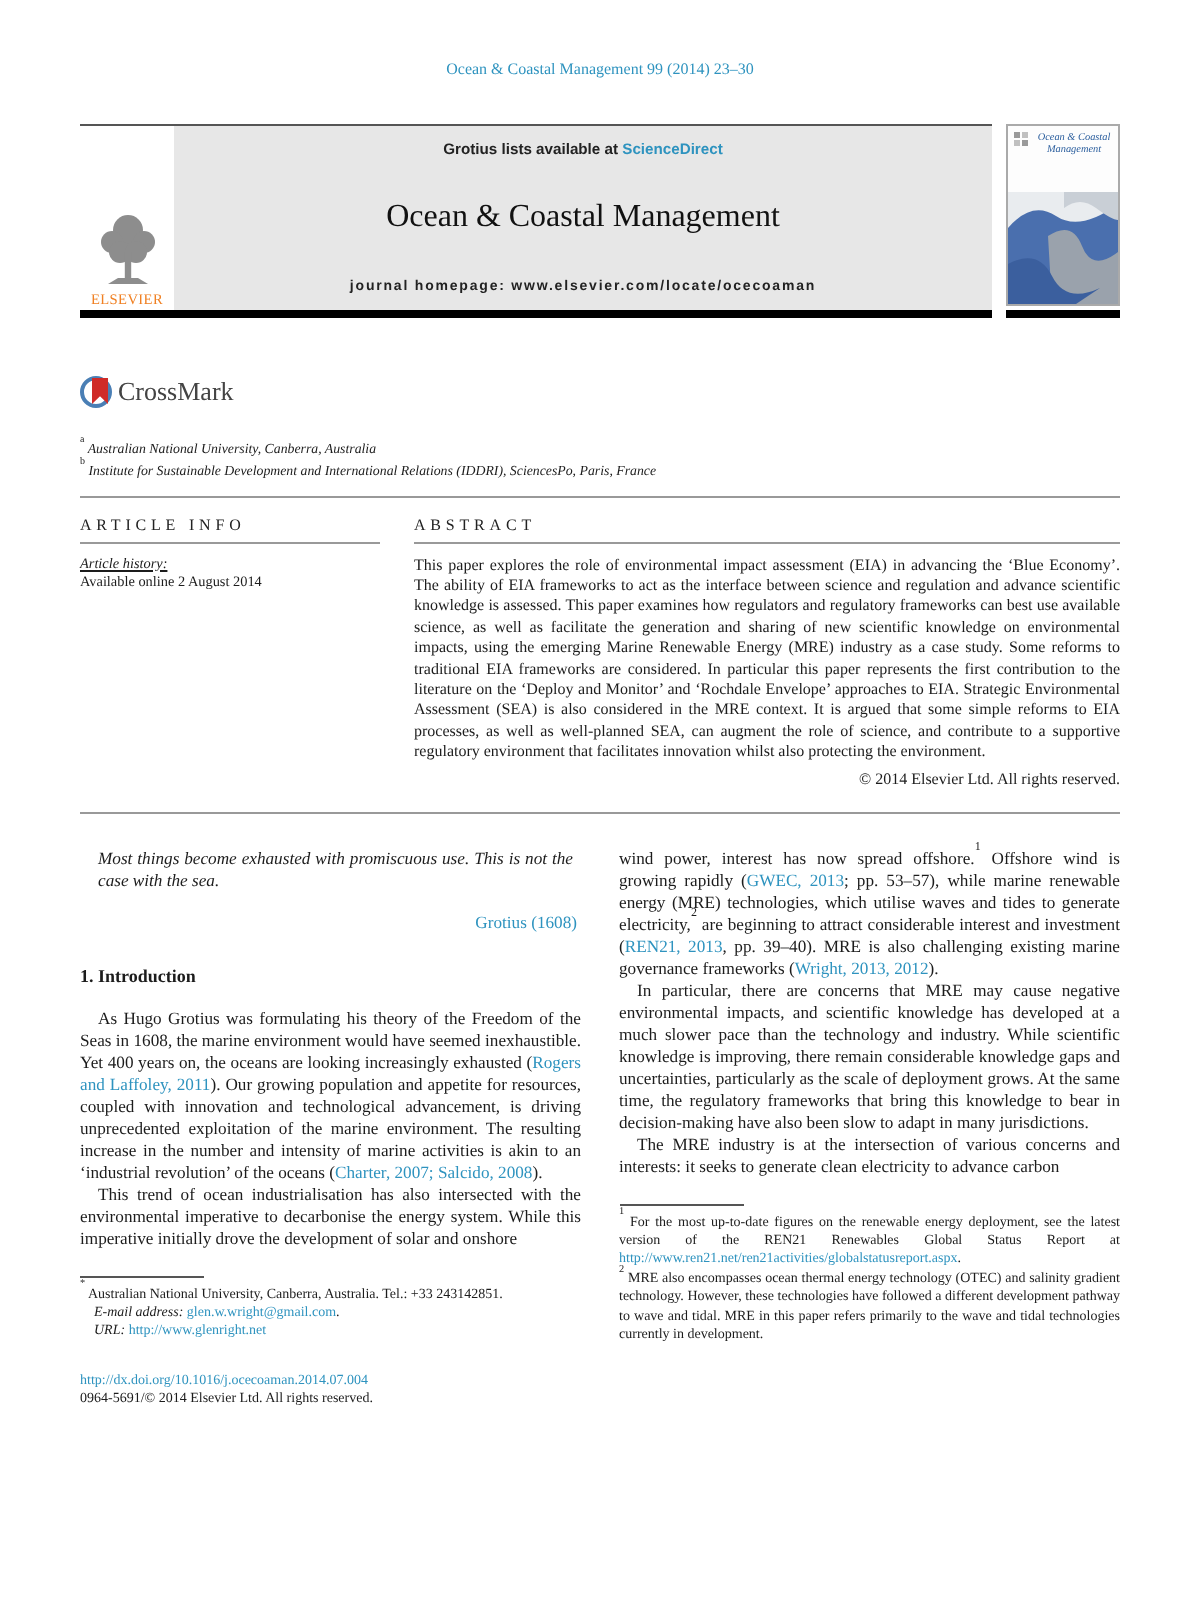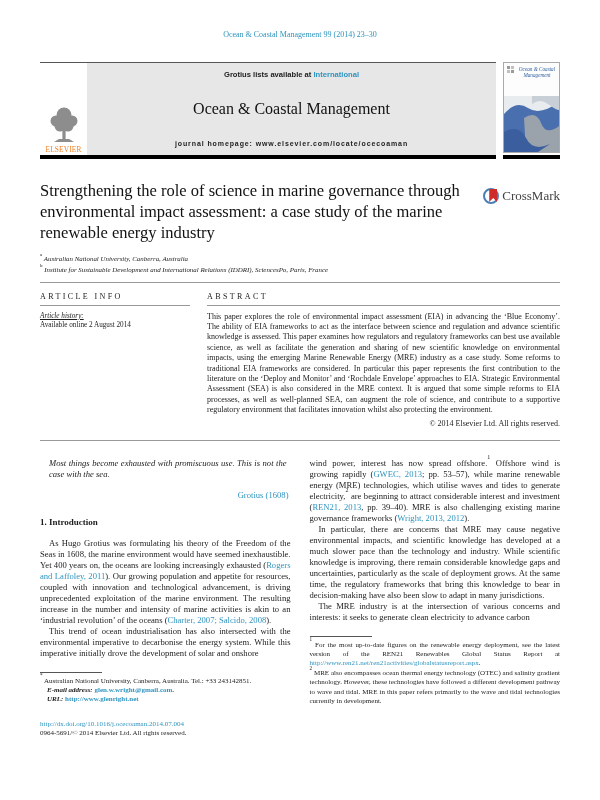--- a/index.html
+++ b/index.html
@@ -109,21 +109,21 @@
   .quote { font-style: italic; padding: 0 4px 0 9px; }
   .quote-attrib { text-align: right; font-size: 8.6px; margin-top: 10px; padding-right: 2px; }
   .sec1-head { font-size: 9px; font-weight: bold; margin: 17px 0 11px 0; }
   .para { text-indent: 9px; }
   .lnk { color: #2e93bf; cursor: pointer; }
   sup.fnref { font-size: 6px; line-height: 0; position: relative; top: -3px; }
 
   .fn-sep { width: 62px; border: none; border-top: 0.8px solid #555; margin: 13px 0 4px 0; }
   .fn { font-size: 7px; line-height: 9.4px; text-align: justify; }
   .fn sup { font-size: 5.2px; line-height: 0; position: relative; top: -2px; }
-  .fn-author .fn-line2 { padding-left: 7px; font-weight: bold; }
+  .fn-author .fn-line2 { padding-left: 7px; }
   .fn-ital { font-style: italic; }
   .doi-block { margin-top: 15px; font-size: 7px; line-height: 9.6px; }
 </style>
 </head>
 <body>
 
 <div class="page">
 
   <div class="citation-line">Ocean &amp; Coastal Management 99 (2014) 23–30</div>
 
@@ -137,42 +137,41 @@
             <circle cx="25" cy="15" r="5.5"></circle>
             <circle cx="13" cy="20" r="5.5"></circle>
             <circle cx="21" cy="20" r="5.5"></circle>
             <rect x="15.4" y="20" width="3.2" height="14"></rect>
             <path d="M7 36 h20 l-5 -3 h-10 z"></path>
           </g>
         </svg>
         <div class="elsevier-word">ELSEVIER</div>
       </div>
       <div class="masthead-center">
-        <div class="contents-line"><span>Grotius lists available at </span><span class="lnk">International</span></div>
+        <div class="contents-line"><span>Grotius lists available at </span><span class="lnk">ScienceDirect</span></div>
         <div class="journal-title-head">Ocean &amp; Coastal Management</div>
         <div class="homepage-line">journal homepage: www.elsevier.com/locate/ocecoaman</div>
       </div>
     </div>
     <div class="cover">
       <div class="cover-inner">
         <div class="cover-grid"></div>
         <div class="cover-title">Ocean &amp; Coastal Management</div>
         <svg class="cover-art" viewBox="0 0 55 56" preserveAspectRatio="none">
           <rect width="55" height="56" fill="#e9ecef"></rect>
           <path d="M0 18 Q12 4 24 12 T55 6 V56 H0 Z" fill="#4a6fae"></path>
           <path d="M20 22 Q32 14 37 27 T55 30 V56 H22 Z" fill="#9aa2ac"></path>
           <path d="M0 36 Q15 28 22 42 T46 48 L34 56 H0 Z" fill="#3b5f9e"></path>
           <path d="M28 8 Q36 2 44 8 T55 14 V0 H28 Z" fill="#c9cfd6"></path>
         </svg>
       </div>
     </div>
   </div>
 
   <div class="title-row">
-    <h1 class="article-title">Strengthening the role of science in marine governance through environmental impact assessment: a case study of the marine renewable energy industry</h1>
     <div class="crossmark">
       <div class="cm-circle">
           <div class="cm-flag"></div>
         </div>
       <span class="cm-text">CrossMark</span>
     </div>
   </div>
 
 
   <div class="affiliations">

